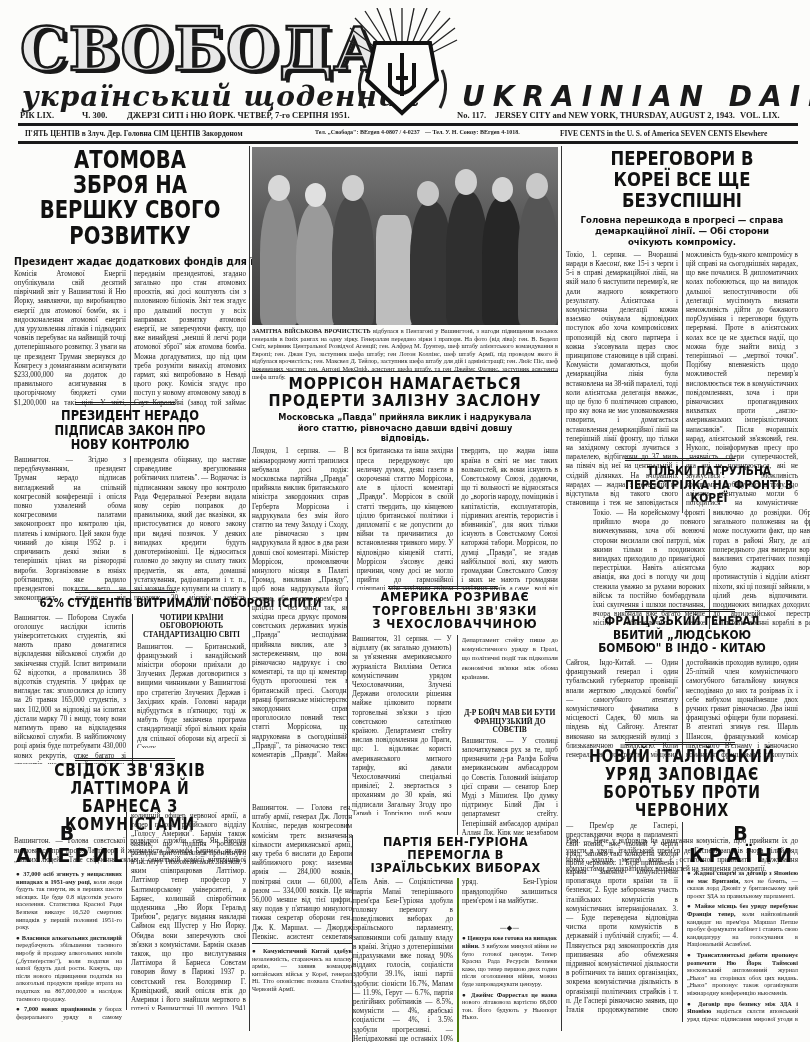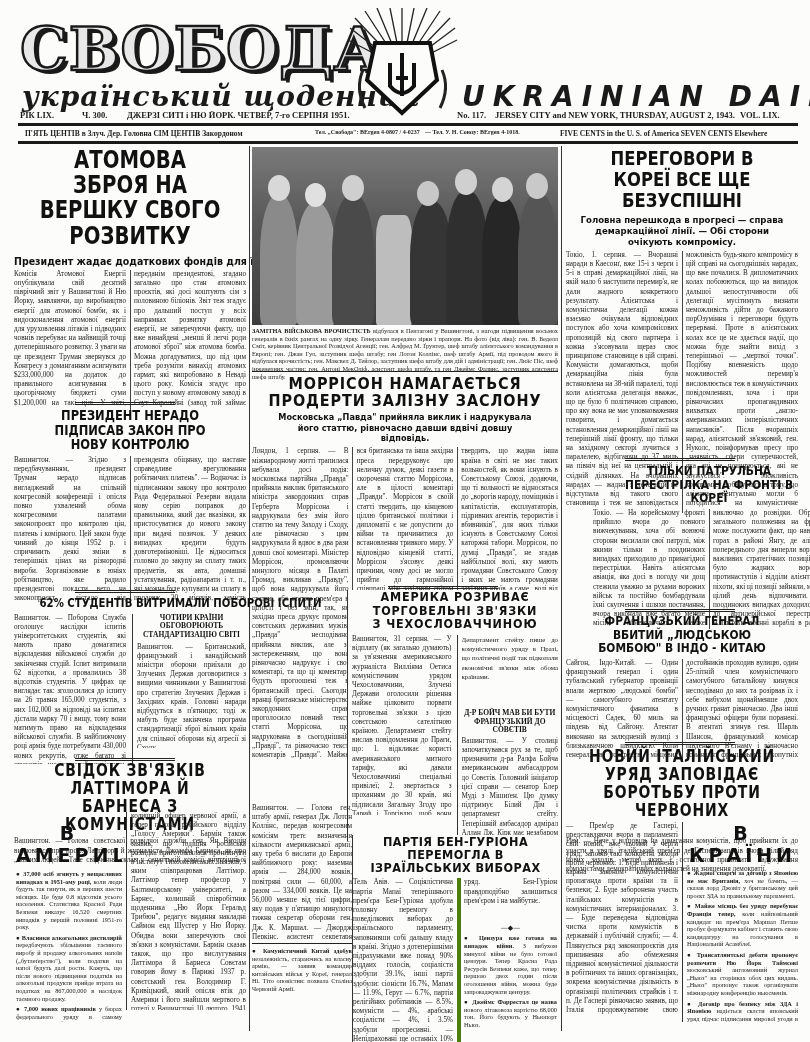--- a/index.html
+++ b/index.html
@@ -170,21 +170,21 @@
   <div class="abs" style="left:252px;top:804px;width:100px">
     <div class="body-text" style="height:135px">Вашингтон. — Голова ген. штабу армії, генерал Дж. Лотон Коллінс, передав конгресовим комісіям третє визначення кількости американської армії, яку треба б вислати до Европи найближчого року: наземна армія — 284,000 вояків, повітряні сили — 60,000, а разом — 334,000 вояків. Це на 56,000 менше від тієї цифри, яку подав у п'ятницю минулого тижня секретар оборони ген. Дж. К. Маршал. — Джордж Перкінс, асистент секретаря стейту, сказав об'єднаним конгресовим комісіям, які провадять допити у справі 8,500,000,000 допомоги для Европи, що мусить бути границя, до якої можна вимагати від европейців їхнього підготування до оборони. Нації з Північно-Атлантійського Пакту мусять спершу відбудувати свою економіку для життя, а вже потім давати гроші на армію, думає Перкінс.</div>
     <div class="sep" style="left:0;top:139px;width:100px;height:2px;border-bottom:none"></div>
     <div class="brief" style="margin-top:8px">● <b>Комуністичний Китай здобув</b> <span>незалежність, стараючись на власну армію, — заявив командир китайських військ у Кореї, генерал Ні. Тіто оповістив: похвала Сталіна Червоній Армії.</span></div>
   </div>
 
   <div class="abs" style="left:352px;top:835px;width:206px;border-left:1px solid #333;background:#fcfcfa">
     <div class="h-big" style="font-size:12.5px;letter-spacing:.5px;transform:scaleX(.9)">ПАРТІЯ БЕН-ГУРІОНА ПЕРЕМОГЛА В ІЗРАЇЛЬСЬКИХ ВИБОРАХ</div>
     <div style="display:flex;gap:4px;margin-top:4px">
       <div class="body-text" style="width:100px;height:165px">Тель Авів. — Соціялістична партія Мапаї теперішнього прем'єра Бен-Гуріона здобула головну перемогу в поведілкових виборах до ізраїльського парламенту, заповнивши собі дальшу владу в країні. Згідно з дотеперішніми підрахунками вже понад 90% віддаих голосів, соціалісти здобули 39.1%, інші партії здобули: сіоністи 16.7%, Мапам — 11.9%, Герут — 6.7%, партія релігійних робітників — 8.5%, комуністи — 4%, арабські соціалісти — 4%, і 3.5% здобули прогресивні. — Непідраховані ще останніх 10% голосів вже не можуть суттєво змінити теперішнього процентового відношення. В поінформованих колах заповідають, що переможна у виборах соціялістична партія — Бен-Гуріона співпрацюватиме з партією релігійних робітників, прогресивними і арабськими соціялістами та намагатиметься створити коаліційний уряд. Бен-Гуріон правдоподібно залишиться прем'єром і на майбутнє.</div>
-      <div style="width:100px;border-left:4px solid #4d7c0f;padding-left:3px">
+      <div style="width:100px;border-left:2px solid #4d7c0f;padding-left:3px">
         <div class="body-text" style="height:44px">уряд. Бен-Гуріон правдоподібно залишиться прем'єром і на майбутнє.</div>
         <div style="text-align:center;font-size:7px;margin:2px 0">—◆—</div>
         <div class="brief">● <b>Цензура вже готова на випадок війни.</b> <span>З вибухом минулої війни не було готової цензури. Тепер Красна Рада Ресурсів Безпеки каже, що тепер першою двох годин після оголошення війни, можна буде запроваджувати цензуру.</span></div>
         <div class="brief">● <b>Джеймс Форрестал це назва</b> <span>нового літаковоза вартістю 68,000 тон. Його будують у Ньюпорт Ньюз.</span></div>
       </div>
     </div>
   </div>
 
   <div class="abs" style="left:566px;top:148px;width:232px">
     <div class="h-big" style="font-size:20px">ПЕРЕГОВОРИ В КОРЕЇ ВСЕ ЩЕ БЕЗУСПІШНІ</div>

